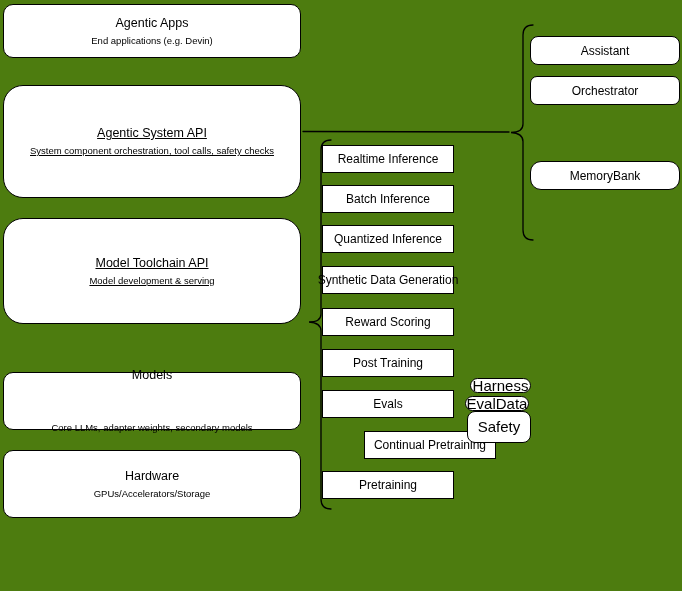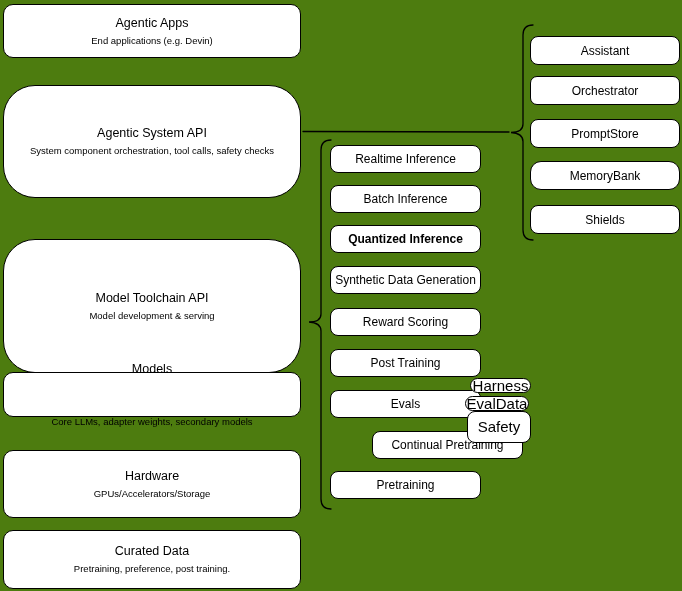--- a/index.html
+++ b/index.html
@@ -36,36 +36,36 @@
     text-align: center;
     z-index: 2;
   }
   .left-box {
     left: 3px;
     width: 298px;
     border-radius: 10px;
     gap: 4px;
     padding: 2px 10px;
   }
-  .left-box.big { border-radius: 32px; }
+  .left-box.big { border-radius: 20px; text-decoration: underline; }
   .box-title {
     font-size: 12.5px;
     line-height: 15px;
     white-space: nowrap;
   }
   .box-sub {
     font-size: 9.5px;
     line-height: 12px;
     white-space: nowrap;
   }
   .mid-box {
-    left: 330px;
-    width: 151px;
+    left: 322px;
+    width: 132px;
     height: 28px;
-    border-radius: 8px;
+    border-radius: 0;
     font-size: 12px;
     white-space: nowrap;
   }
   .right-box {
     left: 530px;
     width: 150px;
     height: 29px;
     border-radius: 8px;
     font-size: 12px;
     white-space: nowrap;
@@ -105,53 +105,47 @@
   <div class="box left-box" style="top:4px; height:54px;">
     <div class="box-title">Agentic Apps</div>
     <div class="box-sub">End applications (e.g. Devin)</div>
   </div>
 
   <div class="box left-box big" style="top:85px; height:113px;">
     <div class="box-title">Agentic System API</div>
     <div class="box-sub">System component orchestration, tool calls, safety checks</div>
   </div>
 
-  <div class="box left-box big" style="top:239px; height:134px;">
+  <div class="box left-box big" style="top:218px; height:106px;">
     <div class="box-title">Model Toolchain API</div>
     <div class="box-sub">Model development &amp; serving</div>
   </div>
 
-  <div class="box left-box" style="top:372px; height:45px;gap:39px;">
+  <div class="box left-box" style="top:372px; height:58px;gap:39px;">
     <div class="box-title">Models</div>
     <div class="box-sub">Core LLMs, adapter weights, secondary models</div>
   </div>
 
   <div class="box left-box" style="top:450px; height:68px;">
     <div class="box-title">Hardware</div>
     <div class="box-sub">GPUs/Accelerators/Storage</div>
   </div>
 
-  <div class="box left-box" style="top:530px; height:59px;">
-    <div class="box-title">Curated Data</div>
-    <div class="box-sub">Pretraining, preference, post training.</div>
-  </div>
 
   <div class="box mid-box" style="top:145px;">Realtime Inference</div>
   <div class="box mid-box" style="top:185px;">Batch Inference</div>
-  <div class="box mid-box" style="top:225px;font-weight:bold;">Quantized Inference</div>
+  <div class="box mid-box" style="top:225px;">Quantized Inference</div>
   <div class="box mid-box" style="top:266px;">Synthetic Data Generation</div>
   <div class="box mid-box" style="top:308px;">Reward Scoring</div>
   <div class="box mid-box" style="top:349px;">Post Training</div>
   <div class="box mid-box" style="top:390px;">Evals</div>
   <div class="box mid-box" style="top:431px;margin-left:42px;">Continual Pretraining</div>
   <div class="box mid-box" style="top:471px;">Pretraining</div>
 
   <div class="pill" style="left:470px; top:378px; width:61px; height:15px;">Harness</div>
   <div class="pill" style="left:465px; top:396px; width:64px; height:15px;">EvalData</div>
   <div class="pill" style="left:467px; top:411px; width:64px; height:32px;">Safety</div>
 
   <div class="box right-box" style="top:36px;">Assistant</div>
   <div class="box right-box" style="top:76px;border-radius:7px;">Orchestrator</div>
-  <div class="box right-box" style="top:119px;">PromptStore</div>
   <div class="box right-box" style="top:161px;border-radius:11px;">MemoryBank</div>
-  <div class="box right-box" style="top:205px;">Shields</div>
 
 </div>
 
 </body></html>

